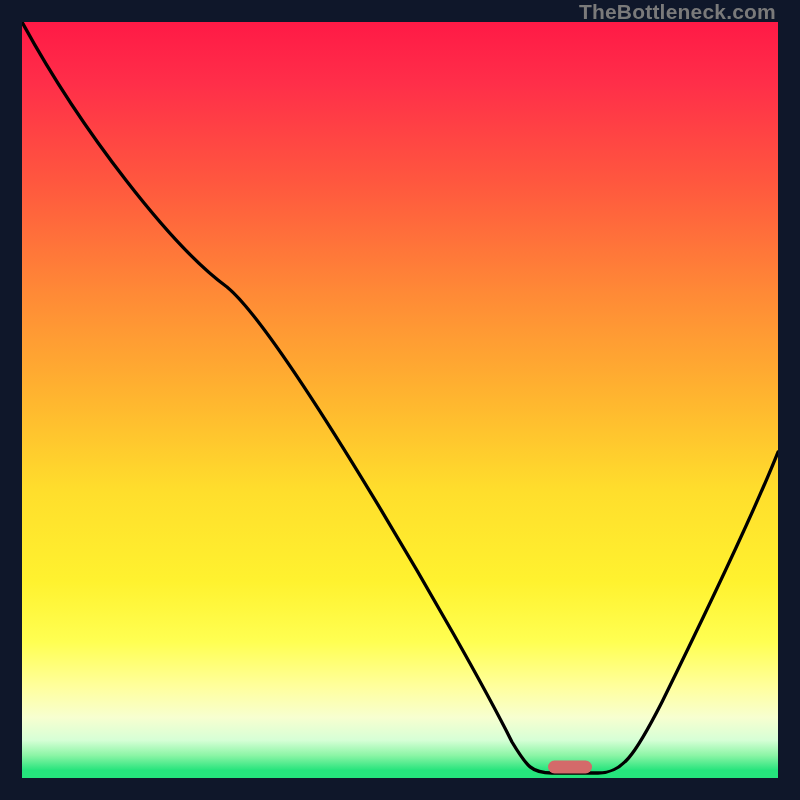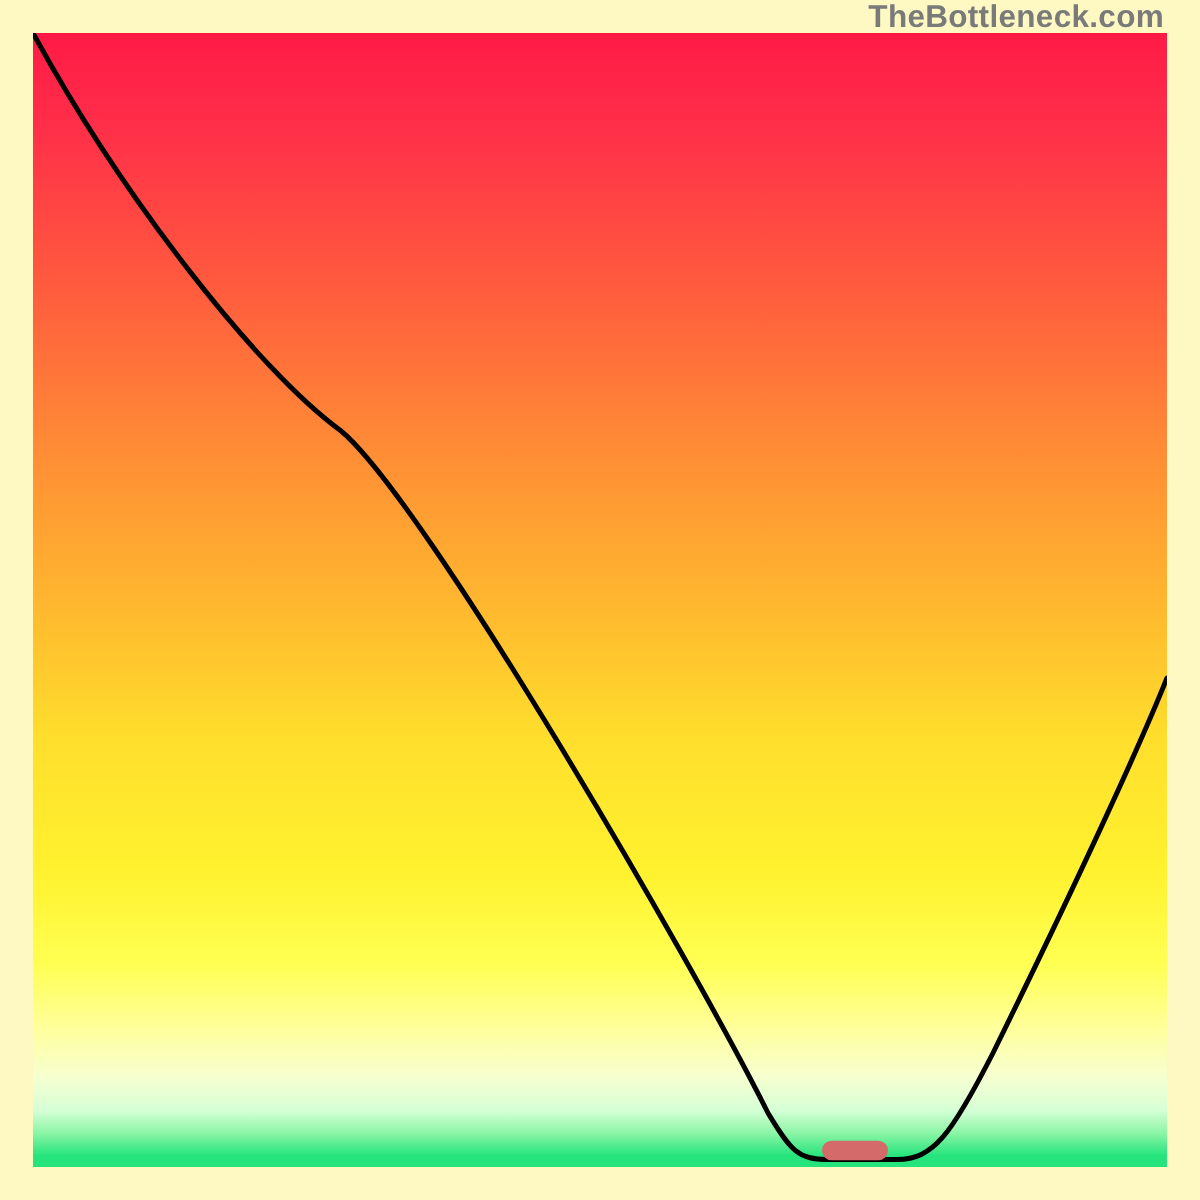--- a/index.html
+++ b/index.html
@@ -6,21 +6,21 @@
     margin: 0;
     padding: 0;
     width: 800px;
     height: 800px;
     background: #000;
     overflow: hidden;
   }
   .frame {
     position: absolute;
     inset: 0;
-    background: #fef9c3;
+    background: #0f172a;
     text-decoration: underline;
   }
   .plot-area {
     position: absolute;
     left: 22px;
     top: 22px;
     width: 756px;
     height: 756px;
     overflow: hidden;
   }

